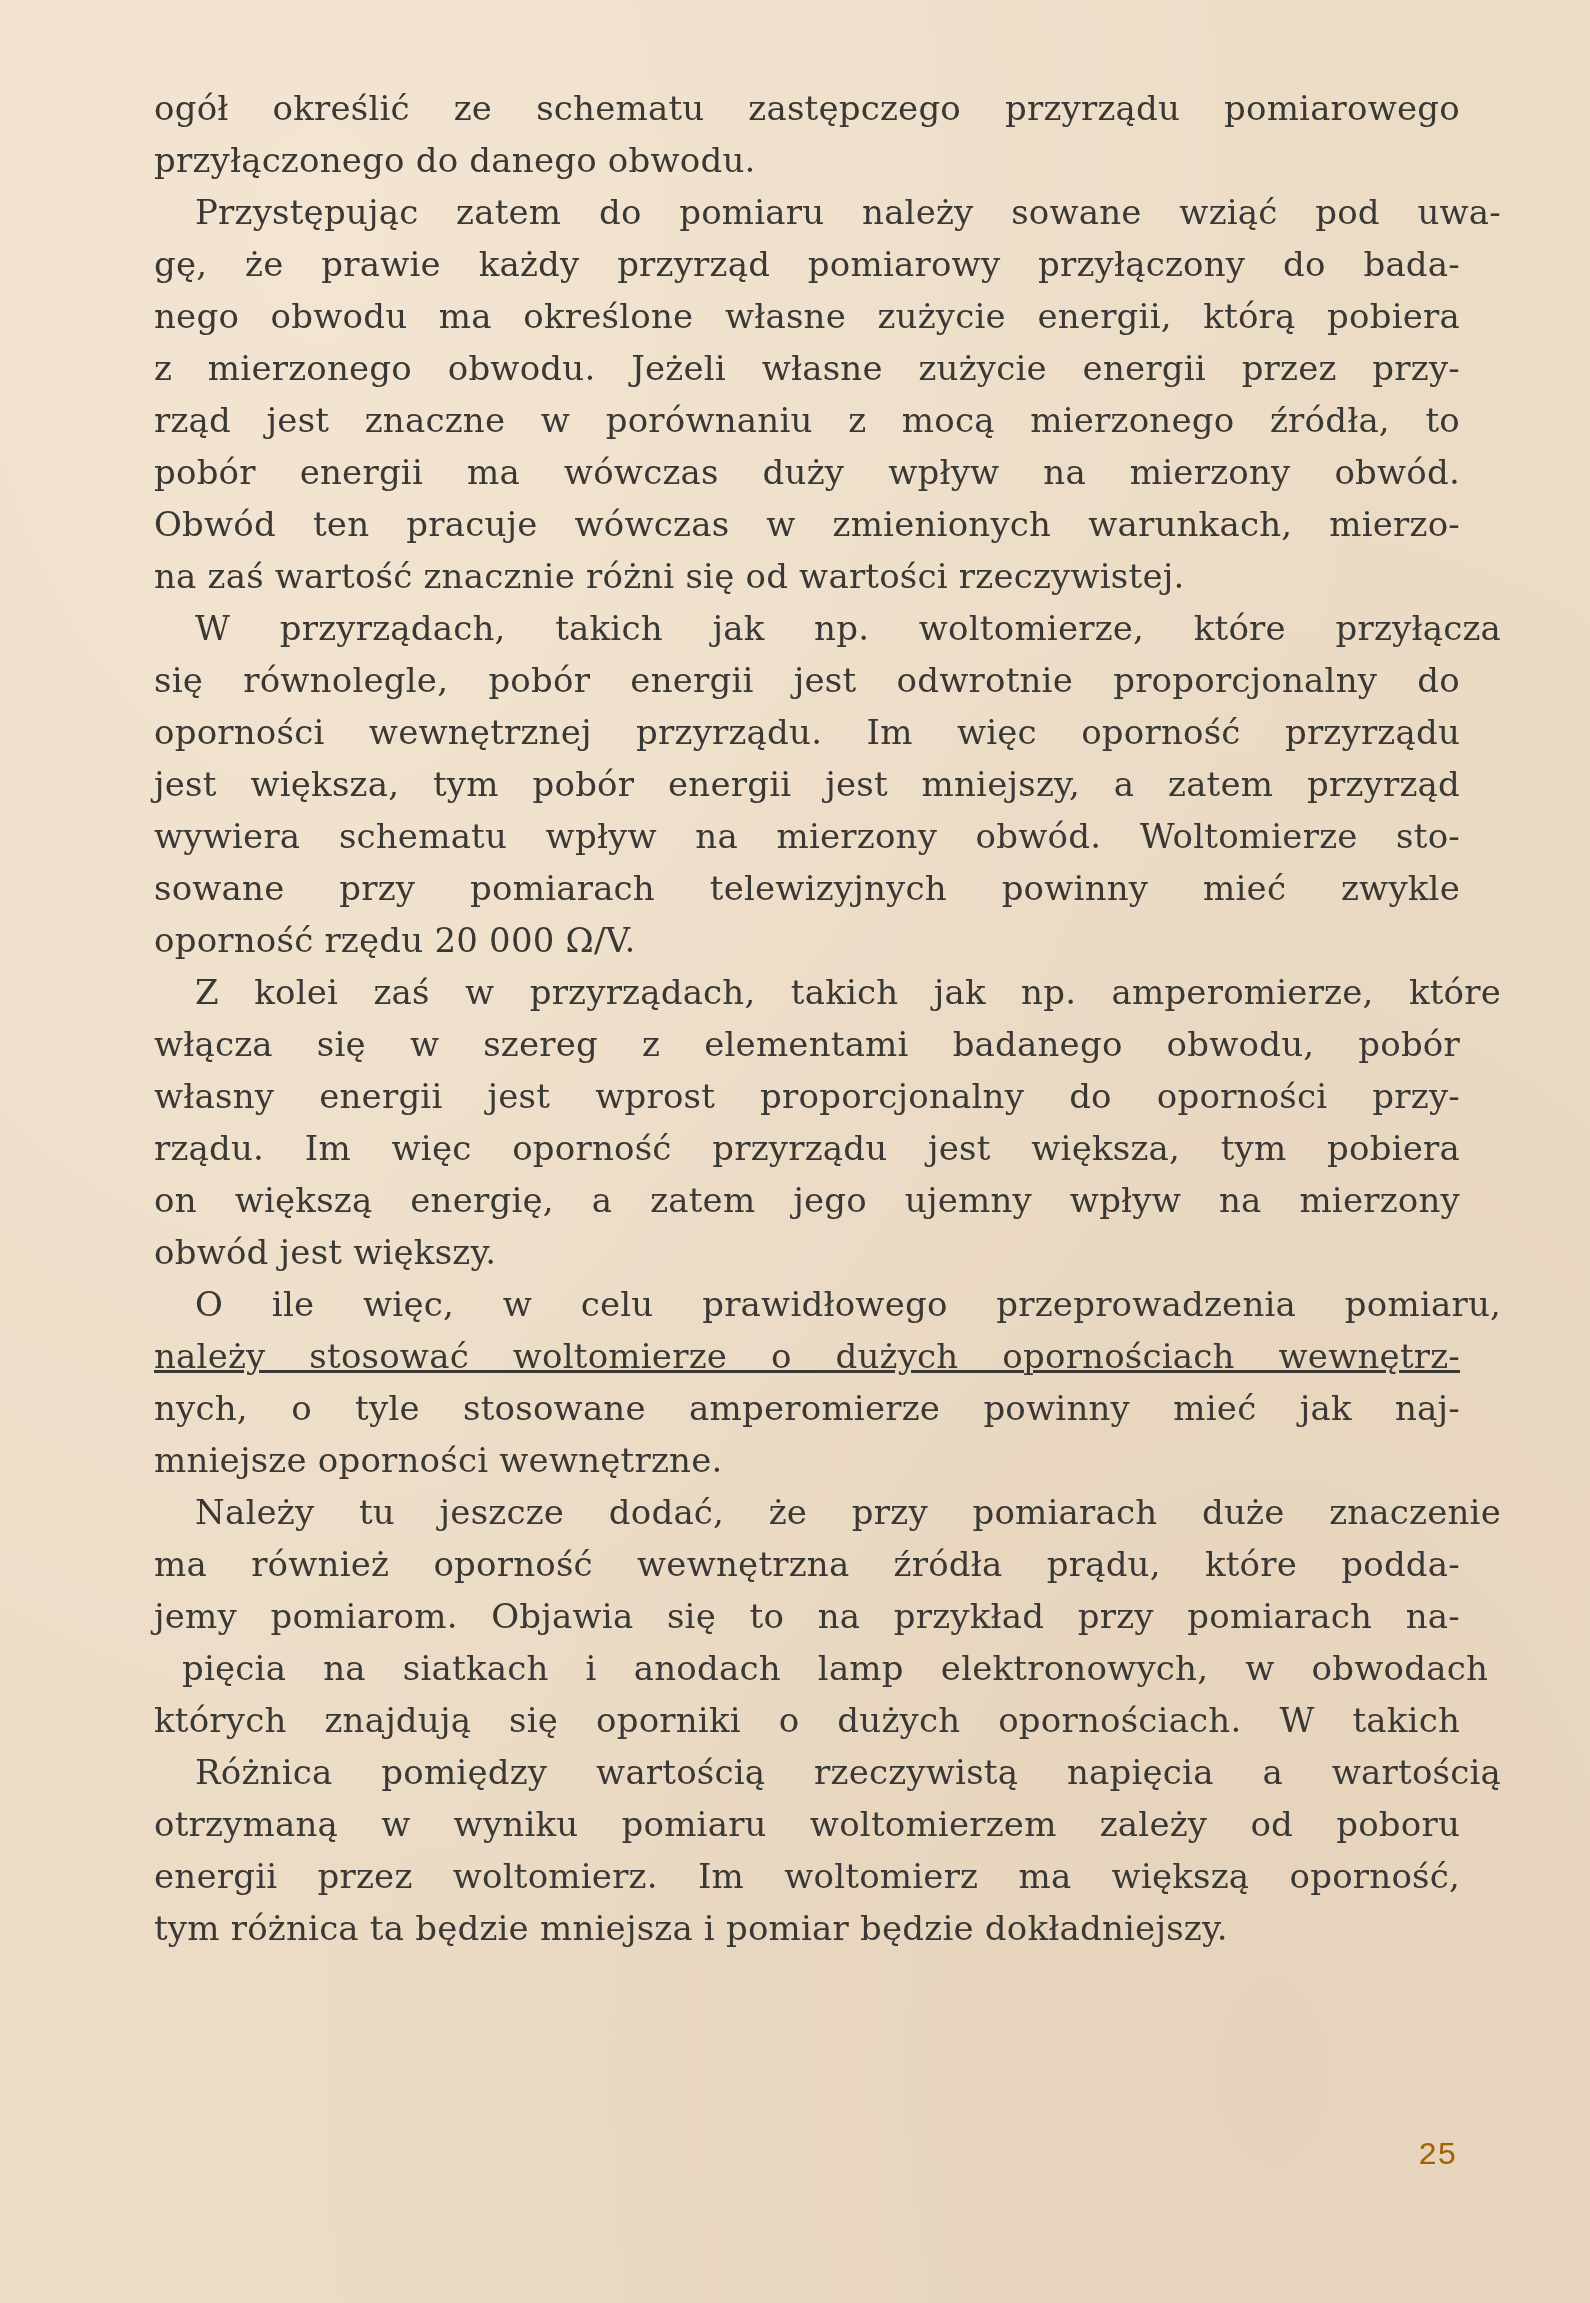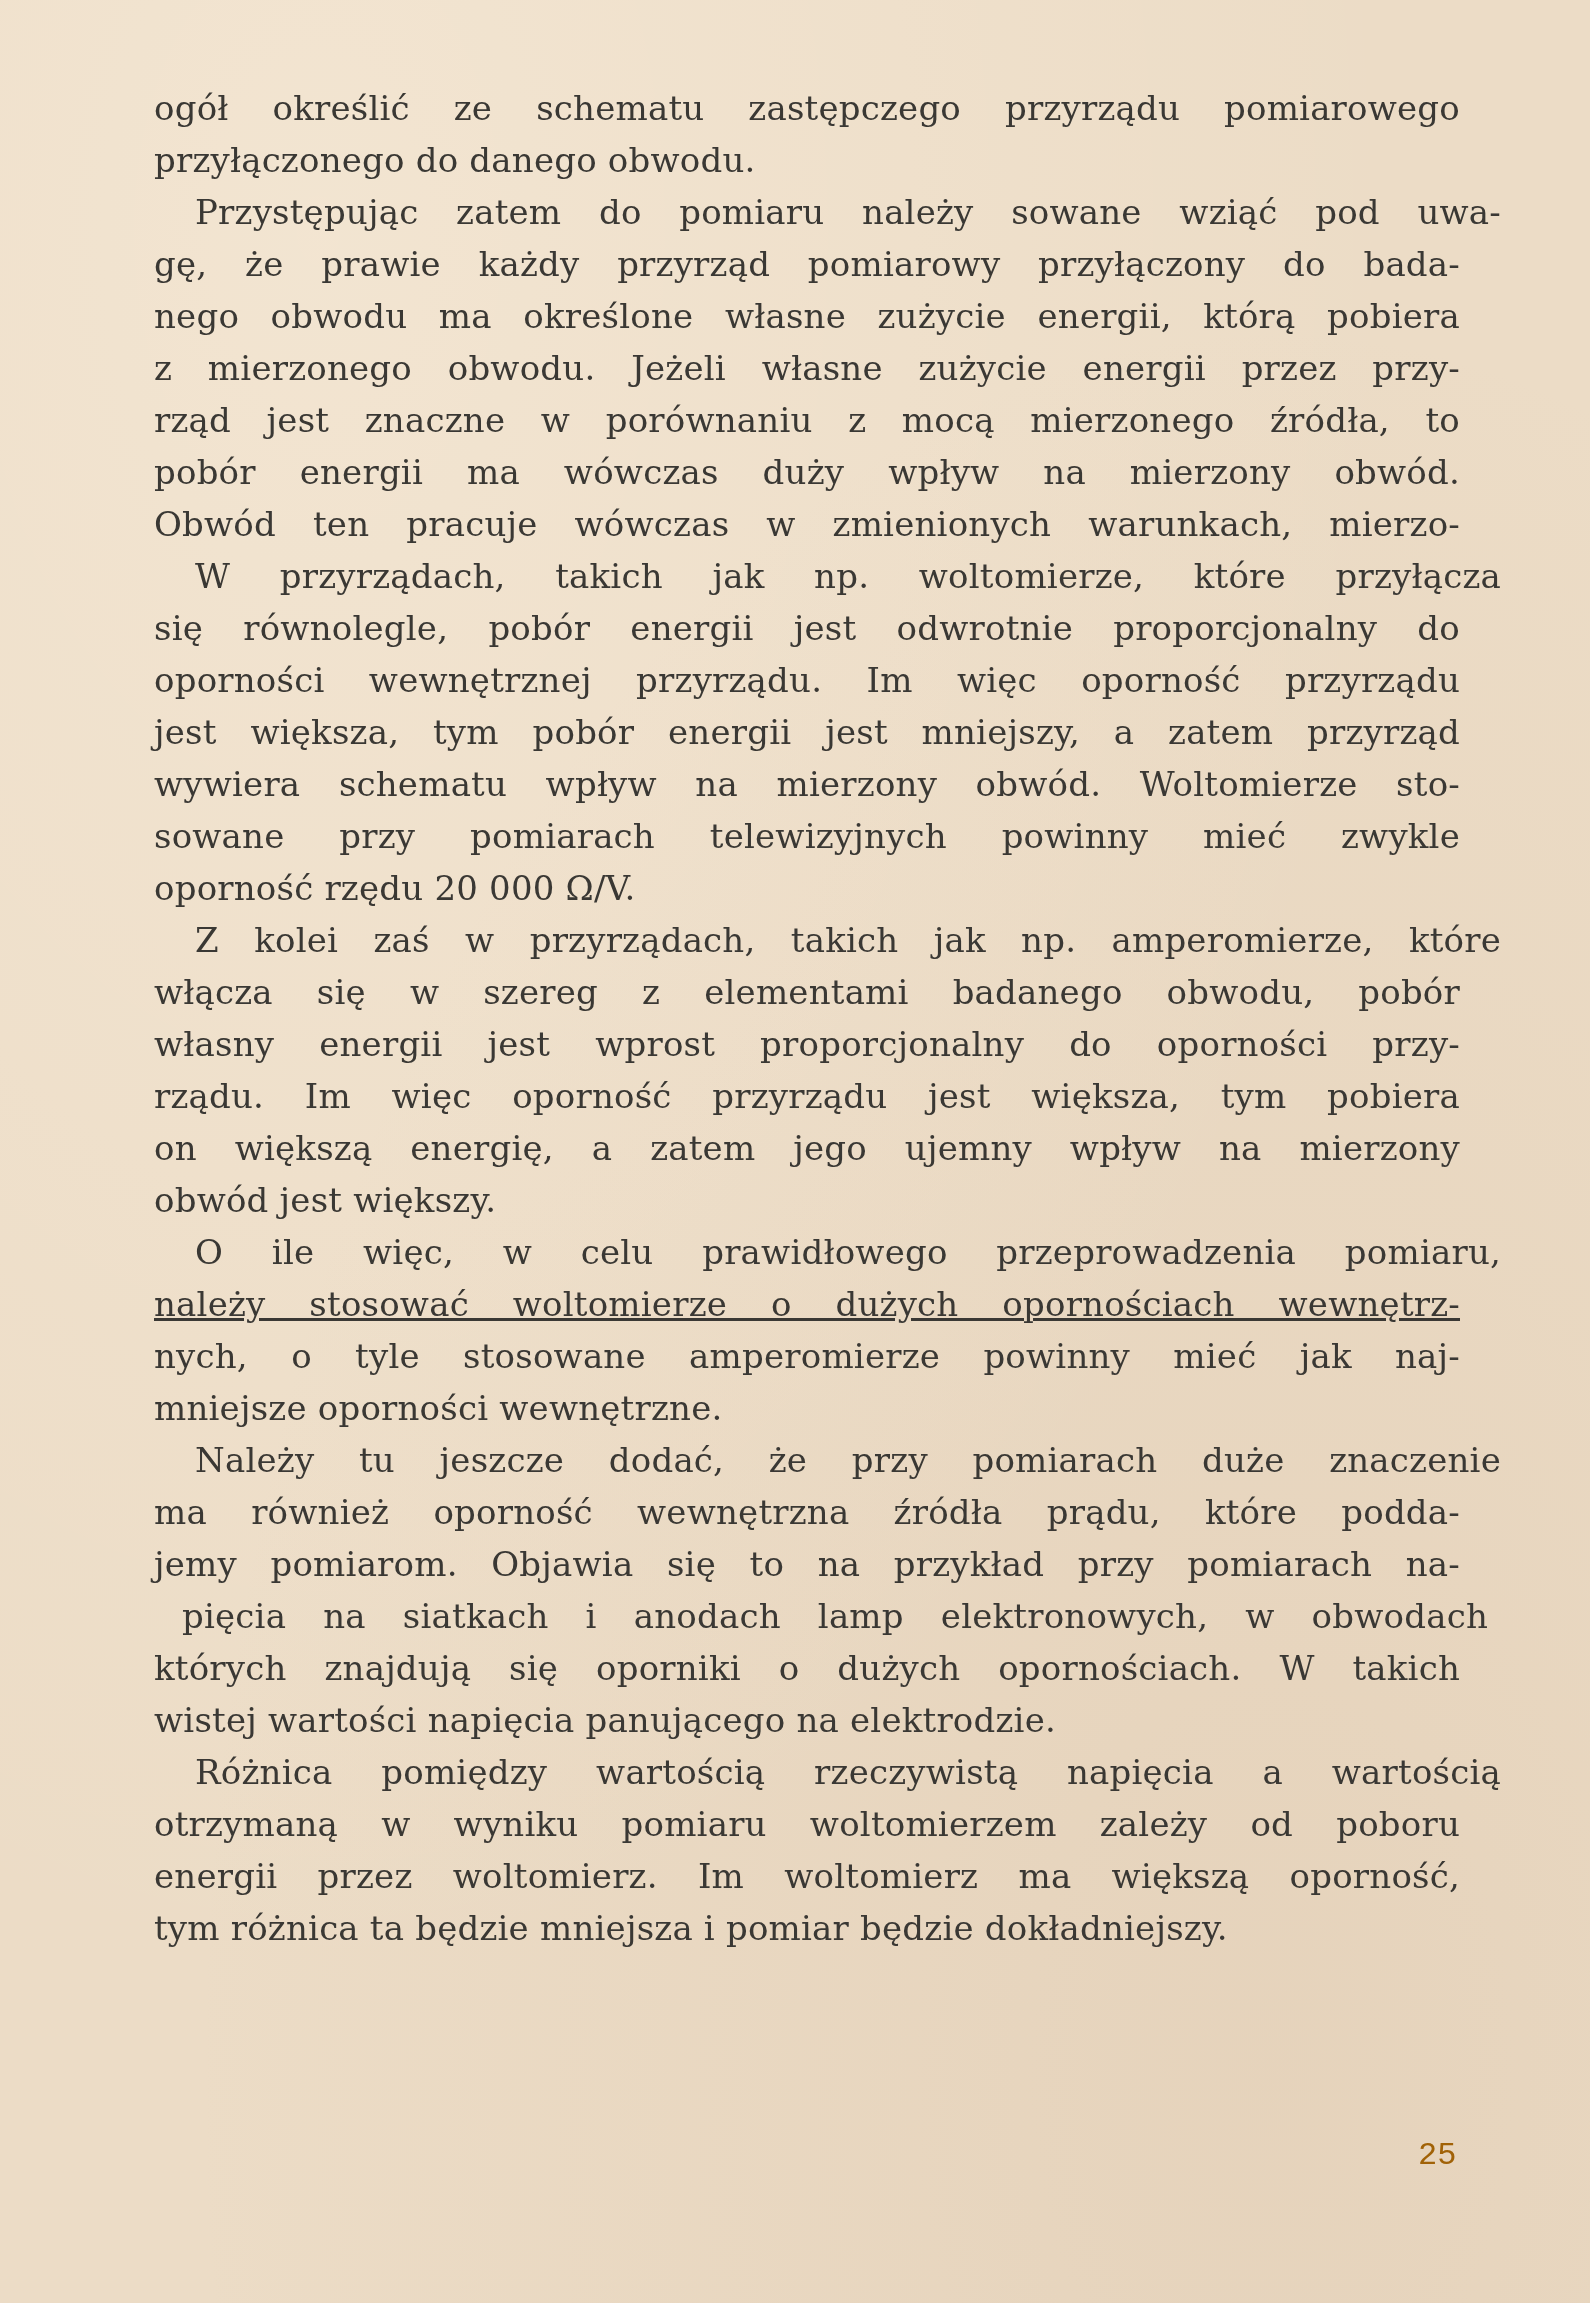--- a/index.html
+++ b/index.html
@@ -42,20 +42,21 @@
       <span class="line last">przyłączonego do danego obwodu.</span>
     </div>
     <div>
       <span class="line indent" style="width: 1306px;">Przystępując zatem do pomiaru należy sowane wziąć pod uwa-</span>
       <span class="line" style="width: 1306px;">gę, że prawie każdy przyrząd pomiarowy przyłączony do bada-</span>
       <span class="line" style="width: 1306px;">nego obwodu ma określone własne zużycie energii, którą pobiera</span>
       <span class="line" style="width: 1306px;">z mierzonego obwodu. Jeżeli własne zużycie energii przez przy-</span>
       <span class="line" style="width: 1306px;">rząd jest znaczne w porównaniu z mocą mierzonego źródła, to</span>
       <span class="line" style="width: 1306px;">pobór energii ma wówczas duży wpływ na mierzony obwód.</span>
       <span class="line" style="width: 1306px;">Obwód ten pracuje wówczas w zmienionych warunkach, mierzo-</span>
+      <span class="line last">na zaś wartość znacznie różni się od wartości rzeczywistej.</span>
     </div>
     <div>
       <span class="line indent" style="width: 1306px;">W przyrządach, takich jak np. woltomierze, które przyłącza</span>
       <span class="line" style="width: 1306px;">się równolegle, pobór energii jest odwrotnie proporcjonalny do</span>
       <span class="line" style="width: 1306px;">oporności wewnętrznej przyrządu. Im więc oporność przyrządu</span>
       <span class="line" style="width: 1306px;">jest większa, tym pobór energii jest mniejszy, a zatem przyrząd</span>
       <span class="line" style="width: 1306px;">wywiera schematu wpływ na mierzony obwód. Woltomierze sto-</span>
       <span class="line" style="width: 1306px;">sowane przy pomiarach telewizyjnych powinny mieć zwykle</span>
       <span class="line last">oporność rzędu 20 000 Ω/V.</span>
     </div>
@@ -72,21 +73,20 @@
       <span class="line" style="width: 1306px; text-decoration: underline;">należy stosować woltomierze o dużych opornościach wewnętrz-</span>
       <span class="line" style="width: 1306px;">nych, o tyle stosowane amperomierze powinny mieć jak naj-</span>
       <span class="line last">mniejsze oporności wewnętrzne.</span>
     </div>
     <div>
       <span class="line indent" style="width: 1306px;">Należy tu jeszcze dodać, że przy pomiarach duże znaczenie</span>
       <span class="line" style="width: 1306px;">ma również oporność wewnętrzna źródła prądu, które podda-</span>
       <span class="line" style="width: 1306px;">jemy pomiarom. Objawia się to na przykład przy pomiarach na-</span>
       <span class="line" style="width: 1306px; margin-left: 28px;">pięcia na siatkach i anodach lamp elektronowych, w obwodach</span>
       <span class="line" style="width: 1306px;">których znajdują się oporniki o dużych opornościach. W takich</span>
-      <span class="line last">wistej wartości napięcia panującego na elektrodzie.</span>
     </div>
     <div>
       <span class="line indent" style="width: 1306px;">Różnica pomiędzy wartością rzeczywistą napięcia a wartością</span>
       <span class="line" style="width: 1306px;">otrzymaną w wyniku pomiaru woltomierzem zależy od poboru</span>
       <span class="line" style="width: 1306px;">energii przez woltomierz. Im woltomierz ma większą oporność,</span>
       <span class="line last">tym różnica ta będzie mniejsza i pomiar będzie dokładniejszy.</span>
     </div>
   </div>
 <div class="page-number">25</div>
 

